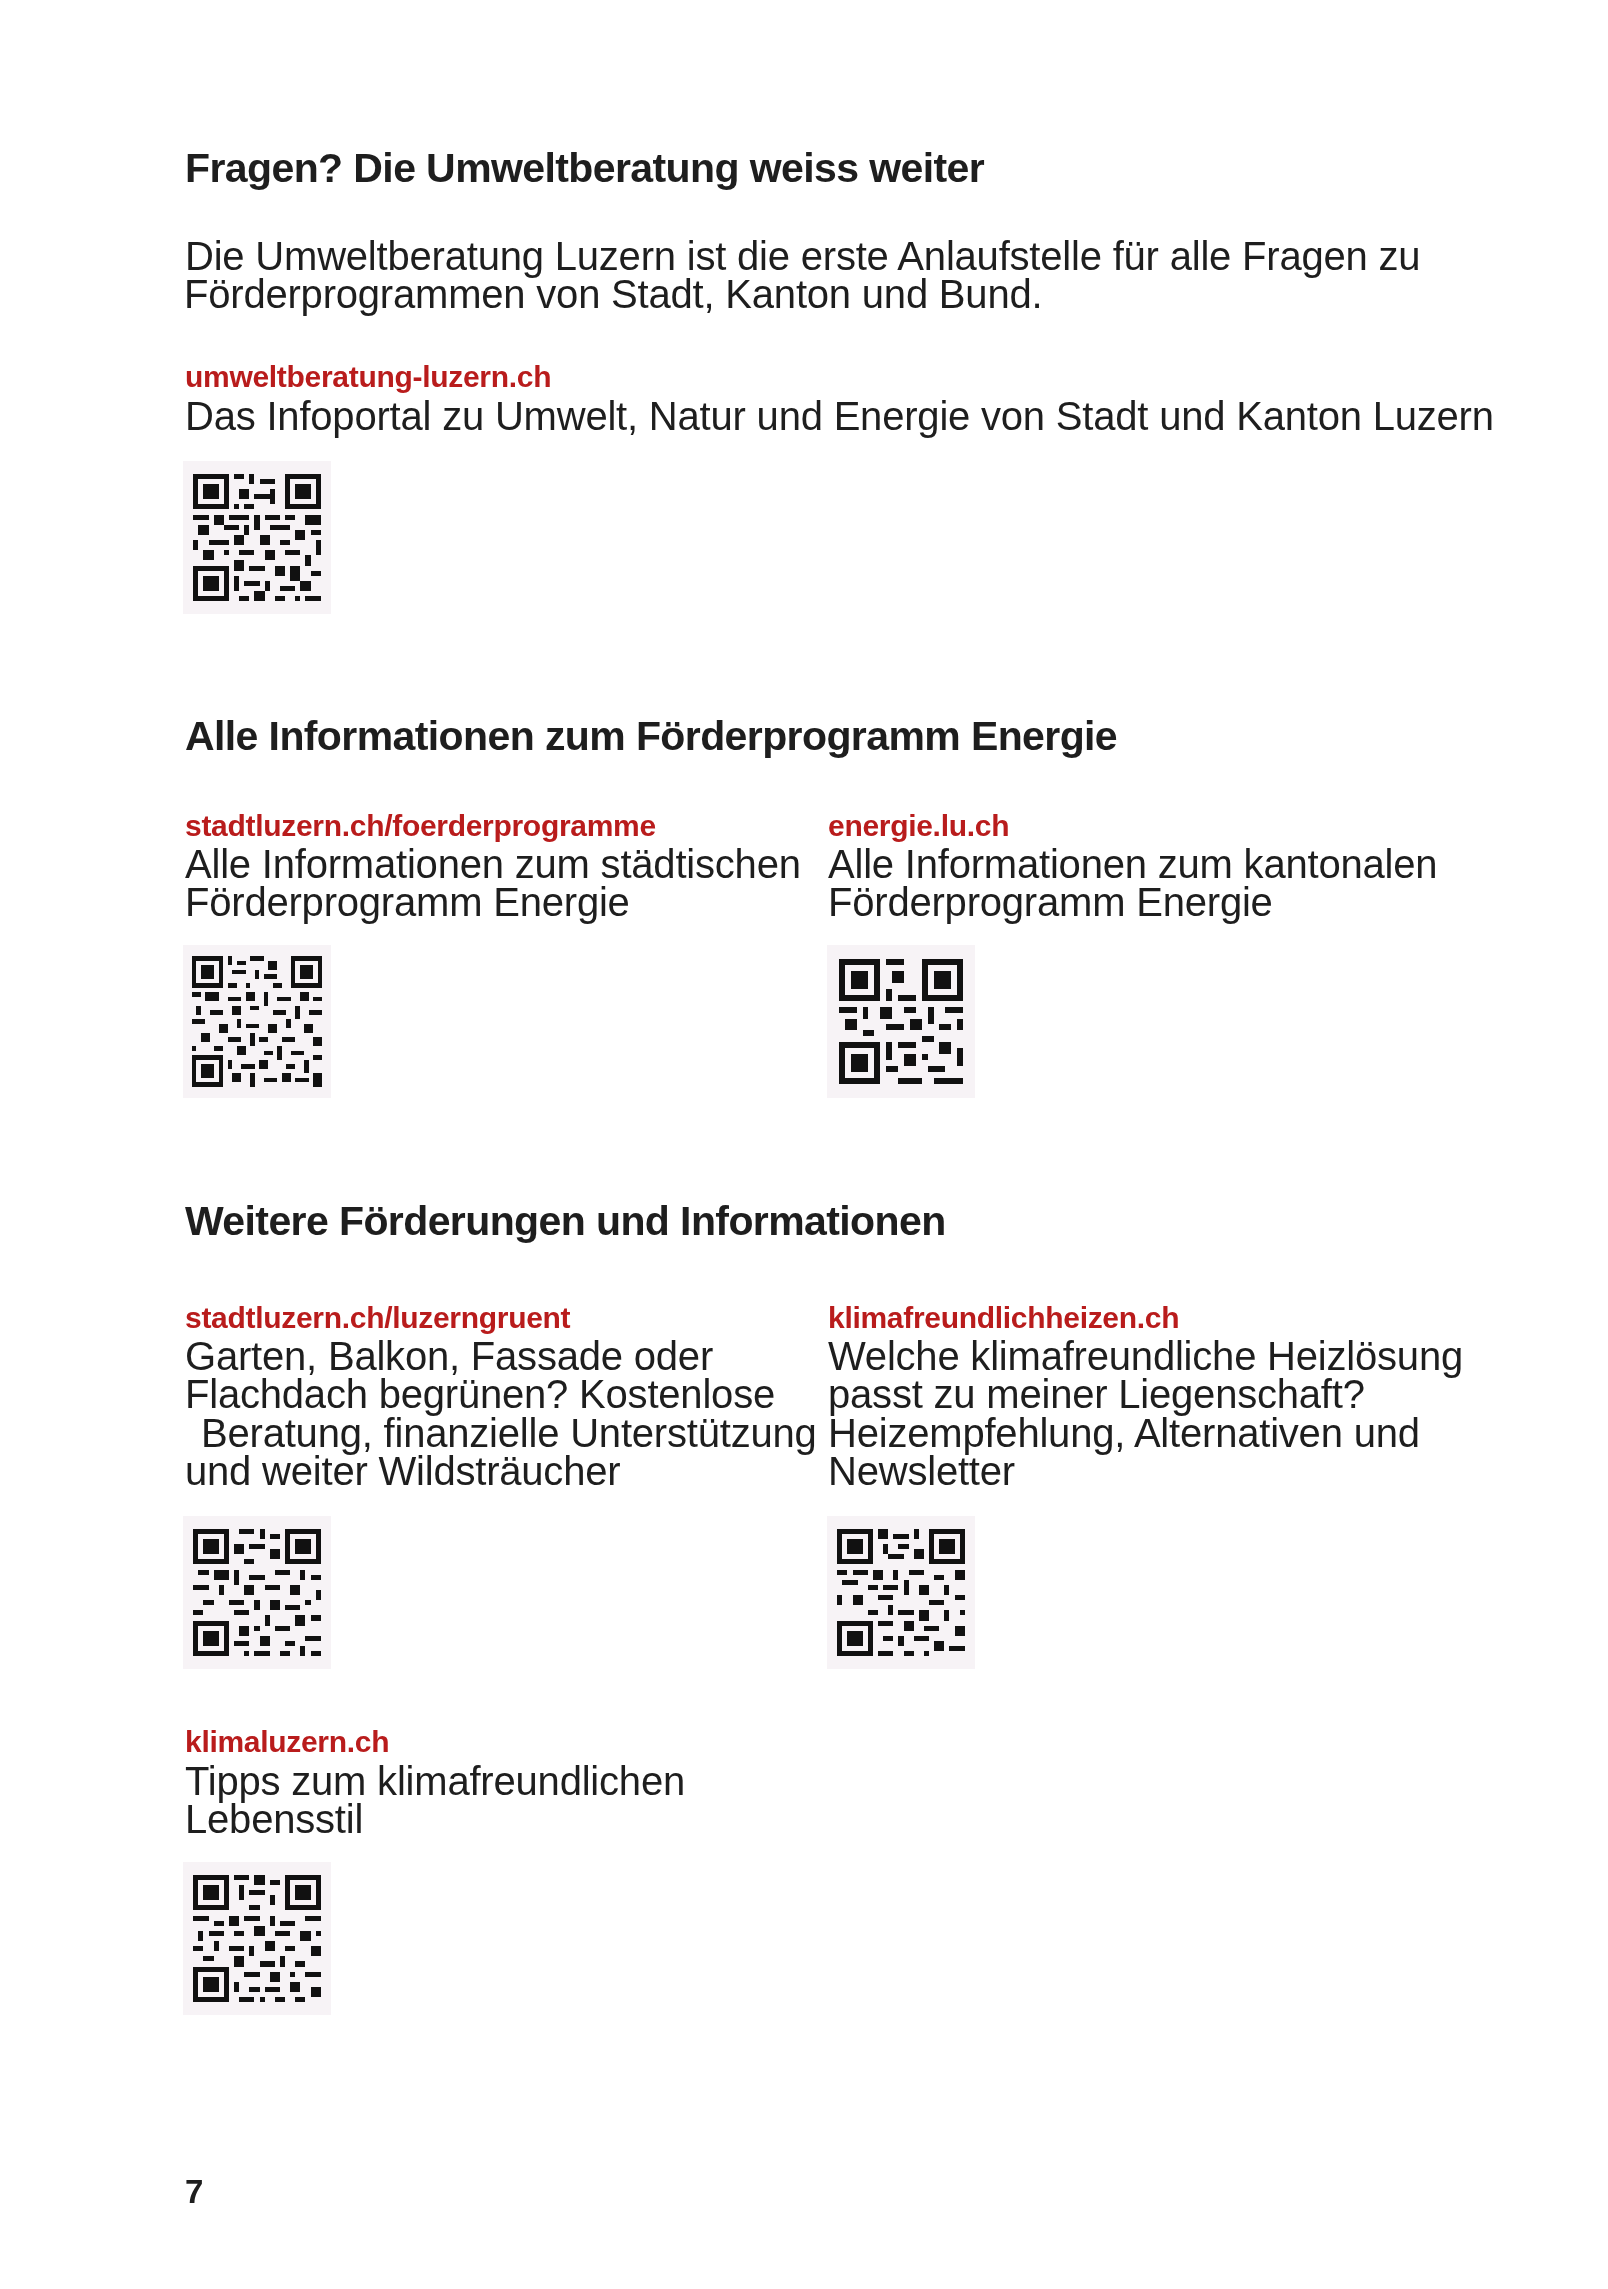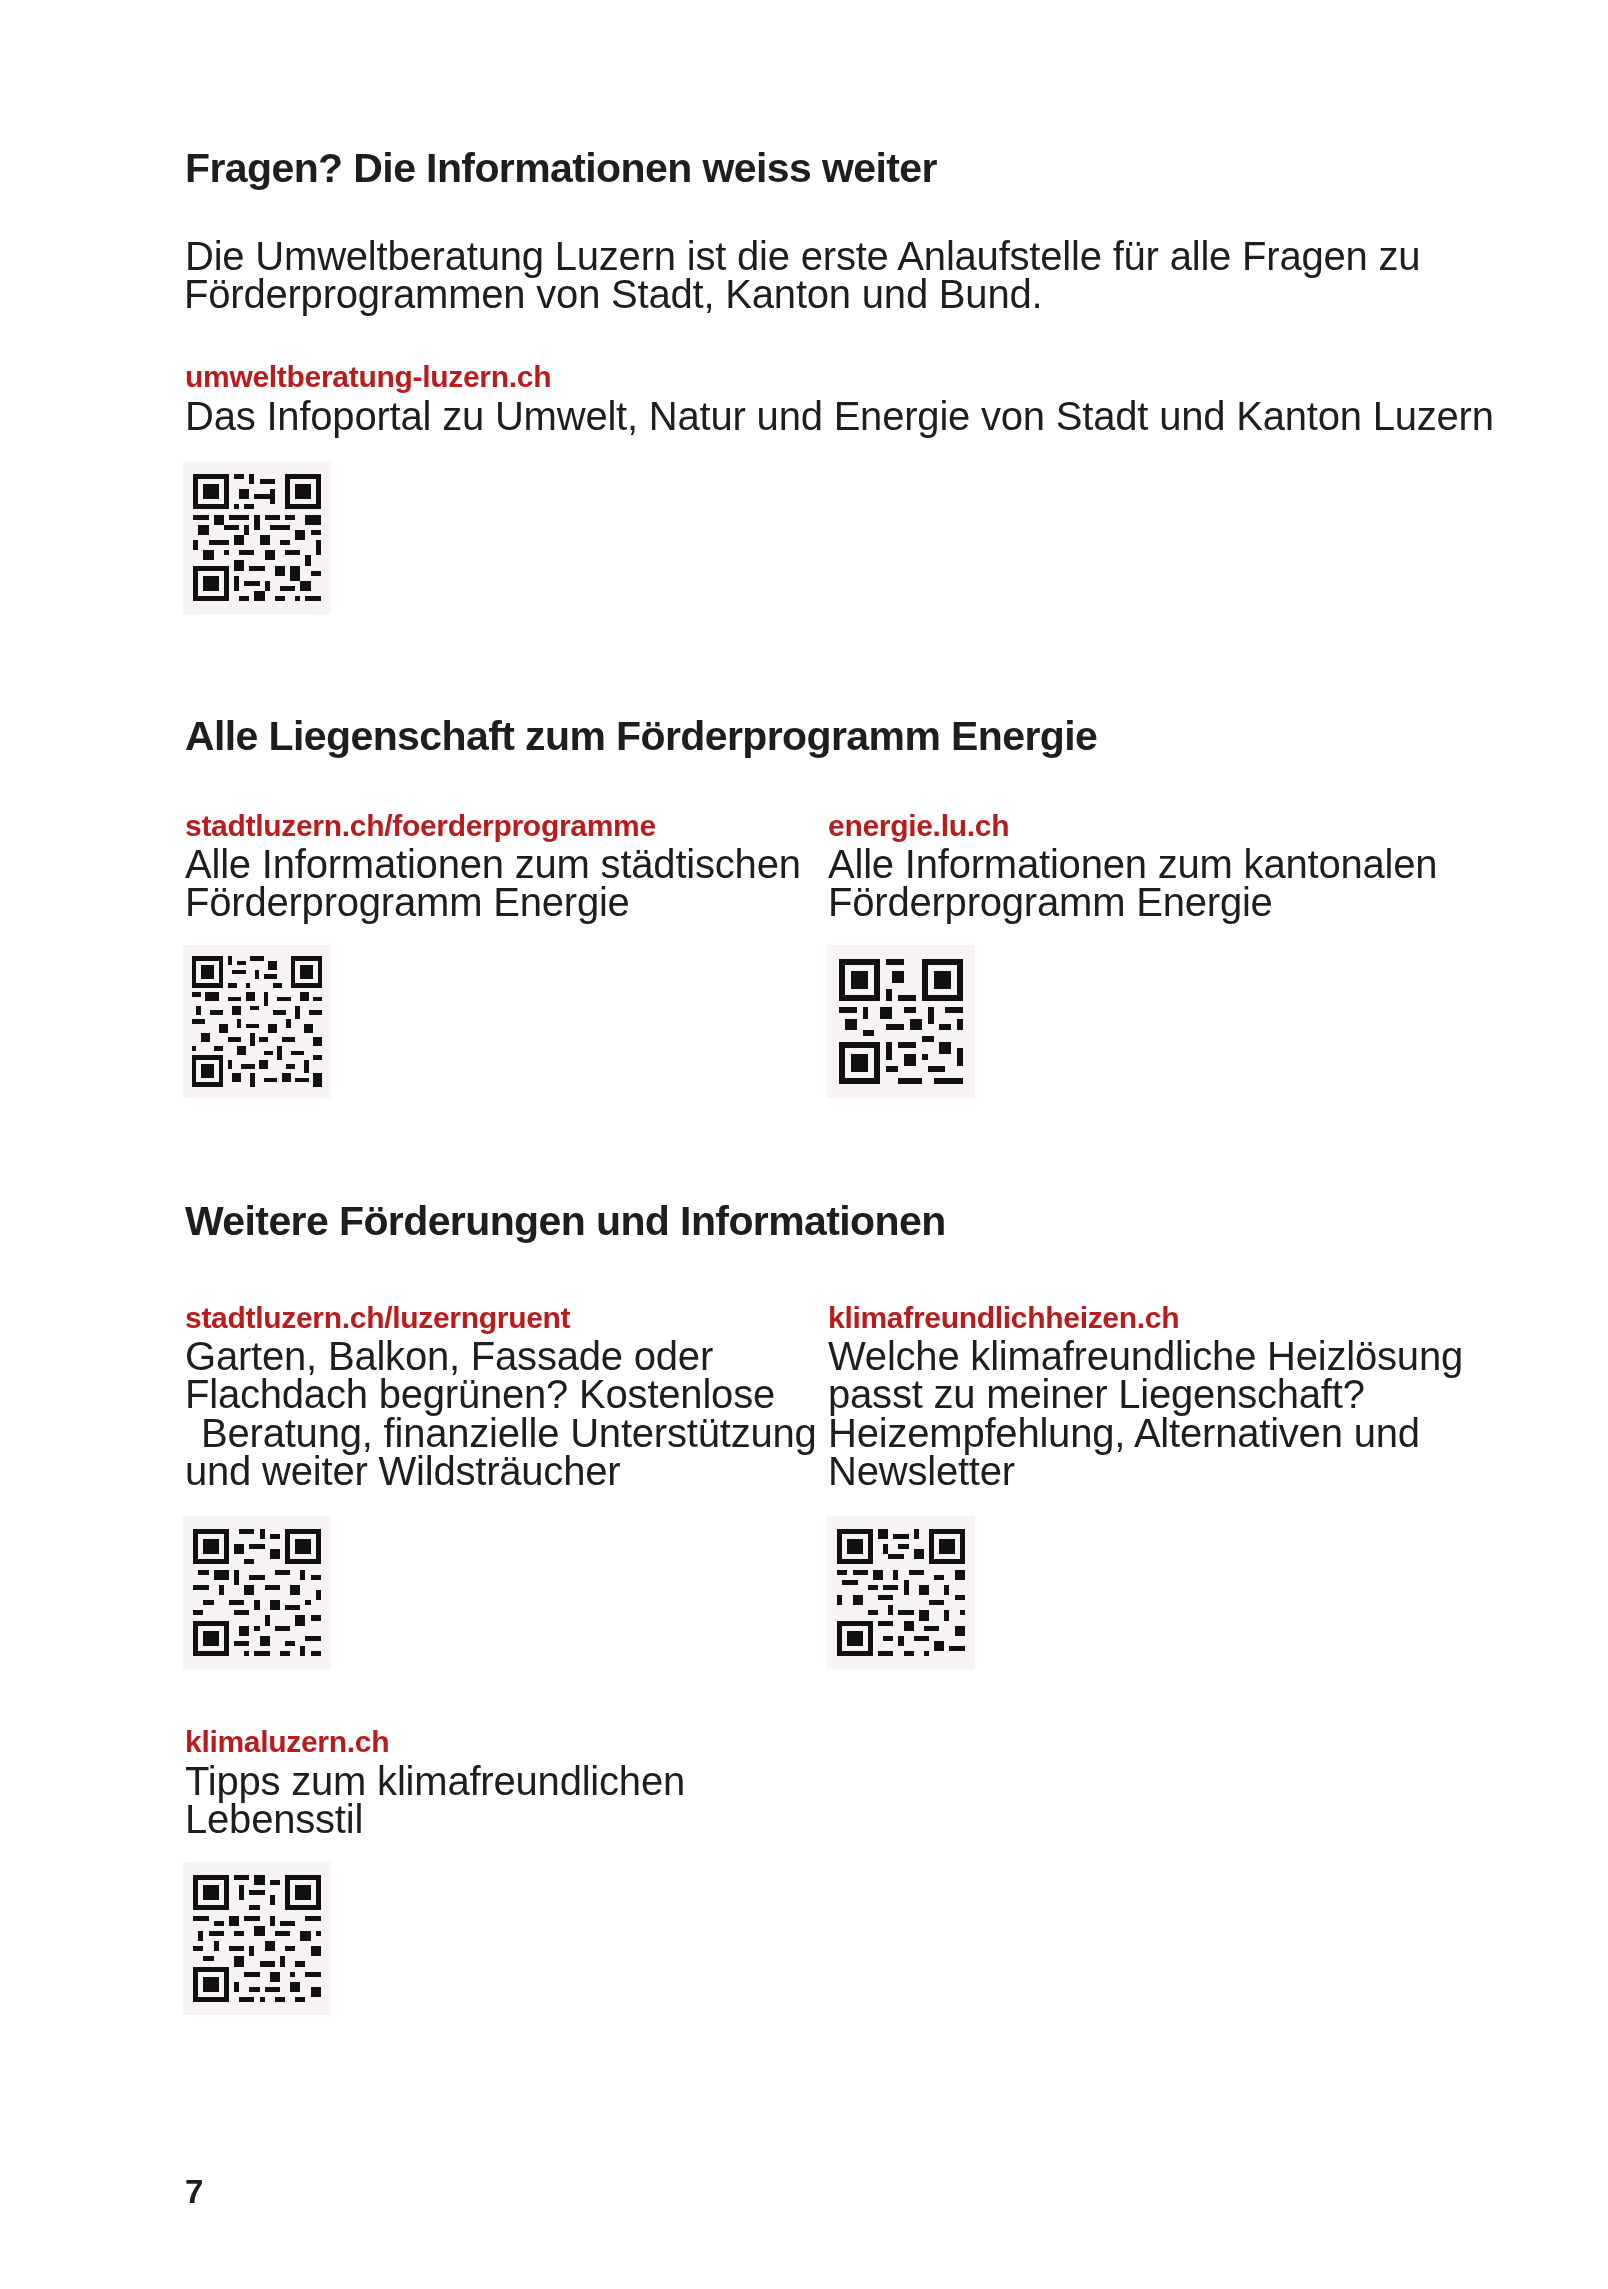--- a/index.html
+++ b/index.html
@@ -9,37 +9,37 @@
   .h { font-weight: bold; font-size: 41px; letter-spacing: -0.6px; white-space: nowrap; line-height: 48px; }
   .t { font-size: 40px; line-height: 38px; white-space: nowrap; letter-spacing: -0.2px; }
   .lnk { font-weight: bold; font-size: 30px; line-height: 38px; white-space: nowrap; letter-spacing: -0.3px; color: #b91c1c; text-decoration: none; }
   .qr { width: 148px; height: 153px; background: #f7f3f6; }
   .qr svg { display: block; width: 100%; height: 100%; }
   .pnum { font-weight: bold; font-size: 33px; line-height: 41px; }
 </style>
 </head>
 <body>
 
-<div class="abs h" style="left:185px; top:144px;">Fragen? Die Informationen weiss weiter</div>
+<div class="abs h" style="left:185px; top:144px;">Fragen? Die Umweltberatung weiss weiter</div>
 <div class="abs t" style="left:185px; top:237px;">Die Umweltberatung Luzern ist die erste Anlaufstelle für alle Fragen zu</div>
 <div class="abs t" style="left:184px; top:275px;">Förderprogrammen von Stadt, Kanton und Bund.</div>
 <a class="abs lnk" style="left:185px; top:358px;">umweltberatung-luzern.ch</a>
 <div class="abs t" style="left:185px; top:397px;">Das Infoportal zu Umwelt, Natur und Energie von Stadt und Kanton Luzern</div>
 <div class="abs qr" style="left:183px; top:461px;">
   <svg viewBox="0 0 29 29" shape-rendering="crispEdges">
       <g fill="#111">
     <path d="M2 2h7v7h-7zM3 3v5h5v-5zM4 4h3v3h-3z" fill-rule="evenodd"></path>
     <path d="M20 2h7v7h-7zM21 3v5h5v-5zM22 4h3v3h-3z" fill-rule="evenodd"></path>
     <path d="M2 20h7v7h-7zM3 21v5h5v-5zM4 22h3v3h-3z" fill-rule="evenodd"></path>
     <path d="M10 2h2v1h-2zM13 2h1v2h-1zM15 3h3v1h-3zM11 5h2v2h-2zM14 6h3v1h-3zM17 5h1v3h-1zM10 8h1v1h-1zM12 8h2v1h-2zM2 10h3v1h-3zM6 10h2v2h-2zM9 10h4v1h-4zM14 10h1v3h-1zM16 10h3v1h-3zM20 10h2v1h-2zM24 10h3v2h-3zM3 12h2v2h-2zM8 12h3v1h-3zM12 12h1v2h-1zM17 12h4v1h-4zM22 13h2v2h-2zM25 13h2v1h-2zM2 15h1v2h-1zM5 15h4v1h-4zM10 14h2v2h-2zM15 14h2v2h-2zM19 15h2v1h-2zM26 15h1v3h-1zM4 17h2v2h-2zM8 17h1v1h-1zM11 17h3v1h-3zM16 17h2v2h-2zM20 17h3v1h-3zM24 18h1v2h-1zM10 19h2v2h-2zM13 20h3v1h-3zM18 20h2v2h-2zM21 20h2v3h-2zM25 21h2v1h-2zM10 22h1v3h-1zM12 23h3v1h-3zM16 23h1v2h-1zM19 24h3v1h-3zM23 23h2v2h-2zM11 26h2v1h-2zM14 25h2v2h-2zM18 26h2v1h-2zM22 26h1v1h-1zM24 26h3v1h-3z"></path>
   </g>
     </svg>
 </div>
 
-<div class="abs h" style="left:185px; top:712px;">Alle Liegenschaft zum Förderprogramm Energie</div>
+<div class="abs h" style="left:185px; top:712px;">Alle Informationen zum Förderprogramm Energie</div>
 <a class="abs lnk" style="left:185px; top:807px;">stadtluzern.ch/foerderprogramme</a>
 <div class="abs t" style="left:185px; top:845px;">Alle Informationen zum städtischen</div>
 <div class="abs t" style="left:185px; top:883px;">Förderprogramm Energie</div>
 <div class="abs qr" style="left:183px; top:945px;">
   <svg viewBox="0 0 33 33" shape-rendering="crispEdges">
       <g fill="#111">
     <path d="M2 2h7v7h-7zM3 3v5h5v-5zM4 4h3v3h-3z" fill-rule="evenodd"></path>
     <path d="M24 2h7v7h-7zM25 3v5h5v-5zM26 4h3v3h-3z" fill-rule="evenodd"></path>
     <path d="M2 24h7v7h-7zM3 25v5h5v-5zM4 26h3v3h-3z" fill-rule="evenodd"></path>
     <path d="M10 2h1v2h-1zM12 3h2v1h-2zM15 2h3v1h-3zM19 3h2v2h-2zM11 5h3v1h-3zM16 5h1v2h-1zM18 6h3v1h-3zM10 8h2v1h-2zM14 8h1v1h-1zM20 8h2v1h-2zM2 10h2v1h-2zM5 10h3v2h-3zM10 11h3v1h-3zM14 10h2v2h-2zM18 10h1v3h-1zM21 11h3v1h-3zM26 10h2v2h-2zM29 11h2v1h-2zM3 13h1v2h-1zM6 14h3v1h-3zM11 13h2v2h-2zM15 13h2v1h-2zM20 14h3v1h-3zM25 13h1v3h-1zM28 14h3v1h-3zM2 16h3v1h-3zM8 17h2v2h-2zM12 16h1v2h-1zM14 17h3v1h-3zM19 17h2v2h-2zM23 16h1v2h-1zM27 17h2v2h-2zM4 19h2v2h-2zM10 20h3v1h-3zM15 19h1v3h-1zM17 20h2v1h-2zM22 20h3v1h-3zM29 20h2v2h-2zM2 22h1v1h-1zM7 22h2v1h-2zM12 22h2v2h-2zM18 23h2v1h-2zM21 22h1v3h-1zM24 23h3v1h-3zM10 25h1v2h-1zM13 26h3v1h-3zM17 25h2v2h-2zM23 26h2v1h-2zM27 25h1v3h-1zM29 24h2v1h-2zM11 28h2v2h-2zM15 28h1v3h-1zM18 29h3v1h-3zM22 28h2v2h-2zM25 29h3v1h-3zM29 28h2v3h-2z"></path>

